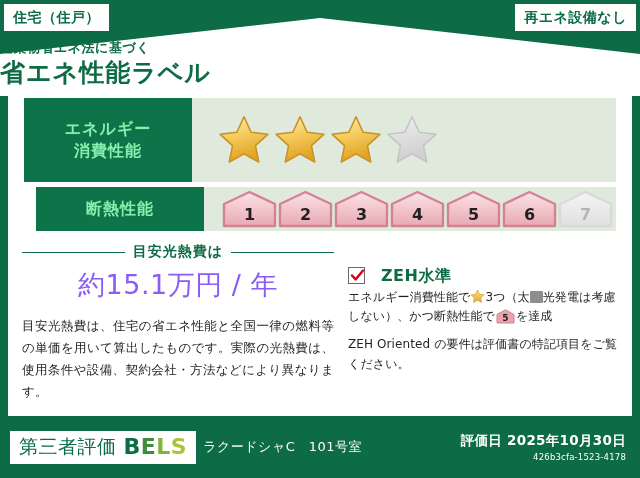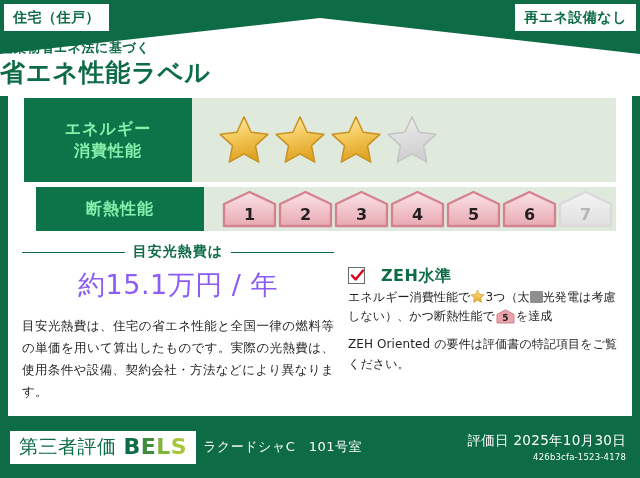--- a/index.html
+++ b/index.html
@@ -249,21 +249,21 @@
     font-size:13px;
     margin-left:7px;
     white-space:nowrap;
     letter-spacing:0.5px;
   }
   #footer-right {
     margin-left:auto;
     text-align:right;
     color:#ffffff;
   }
-  #eval-date { font-size:13.5px; font-weight:normal; letter-spacing:0.3px; }
+  #eval-date { font-size:13.5px; font-weight:bold; letter-spacing:0.3px; }
   #eval-id   { font-size:8.5px; margin-top:2px; letter-spacing:0.2px; }
 </style>
 </head>
 <body>
 
 <div id="label-root">
 
   <div class="corner-tag" id="tag-left">住宅（住戸）</div>
   <div class="corner-tag" id="tag-right">再エネ設備なし</div>
 

